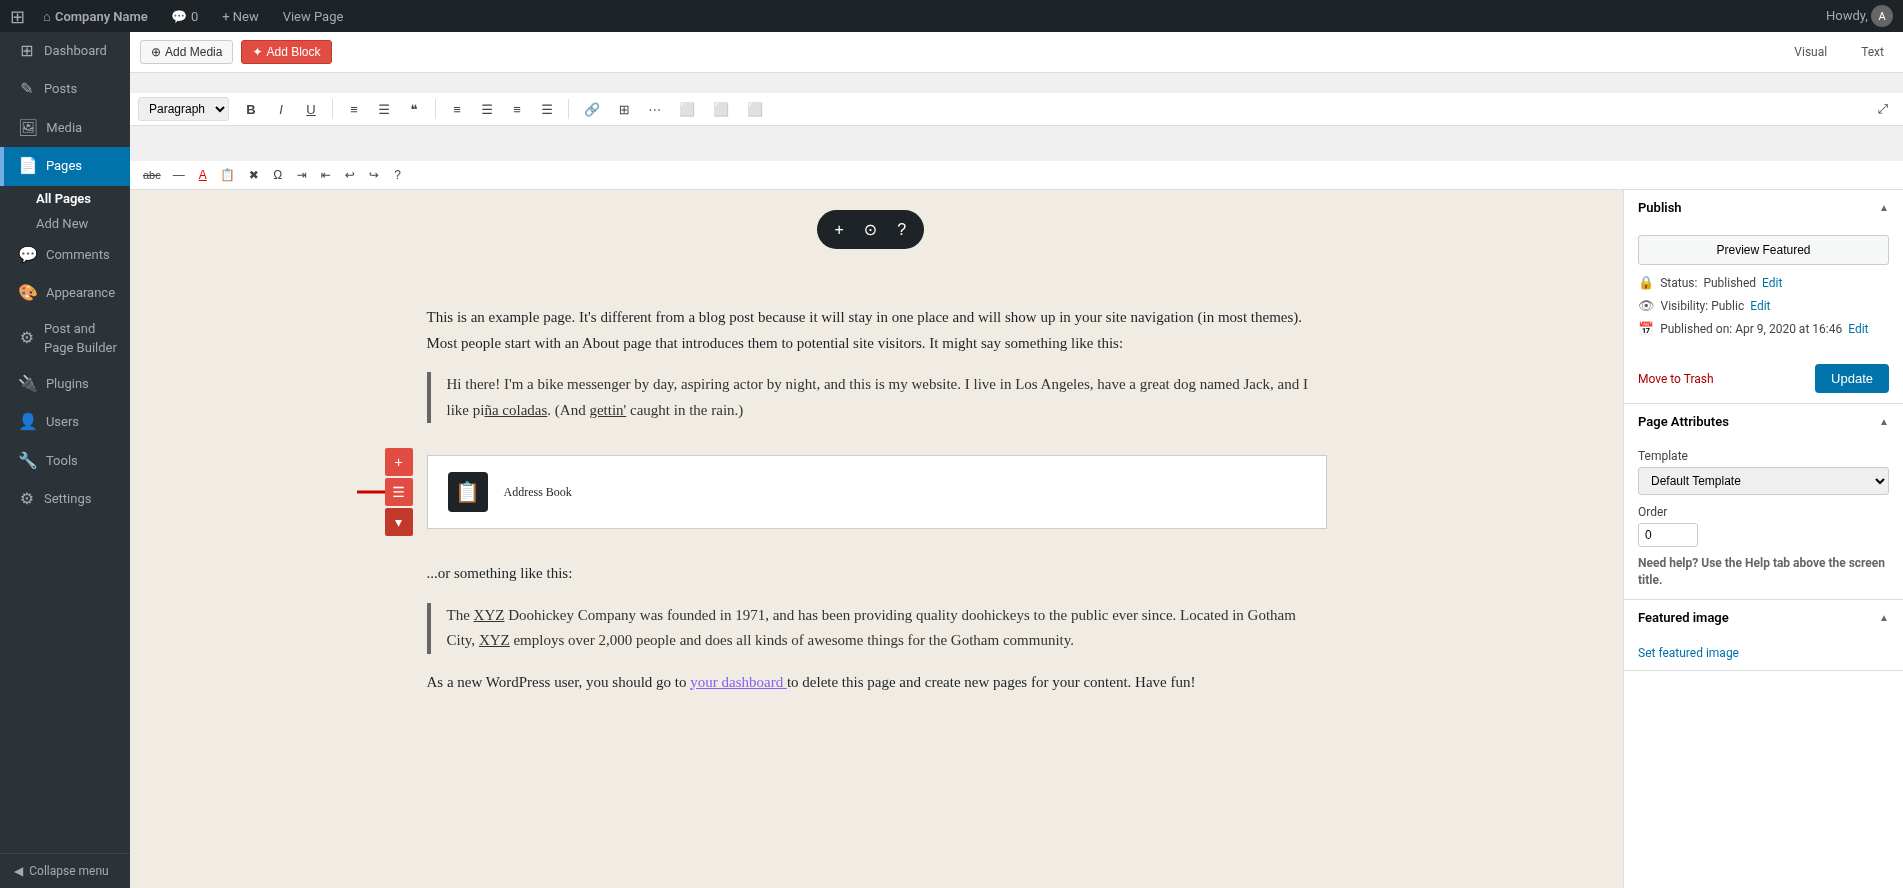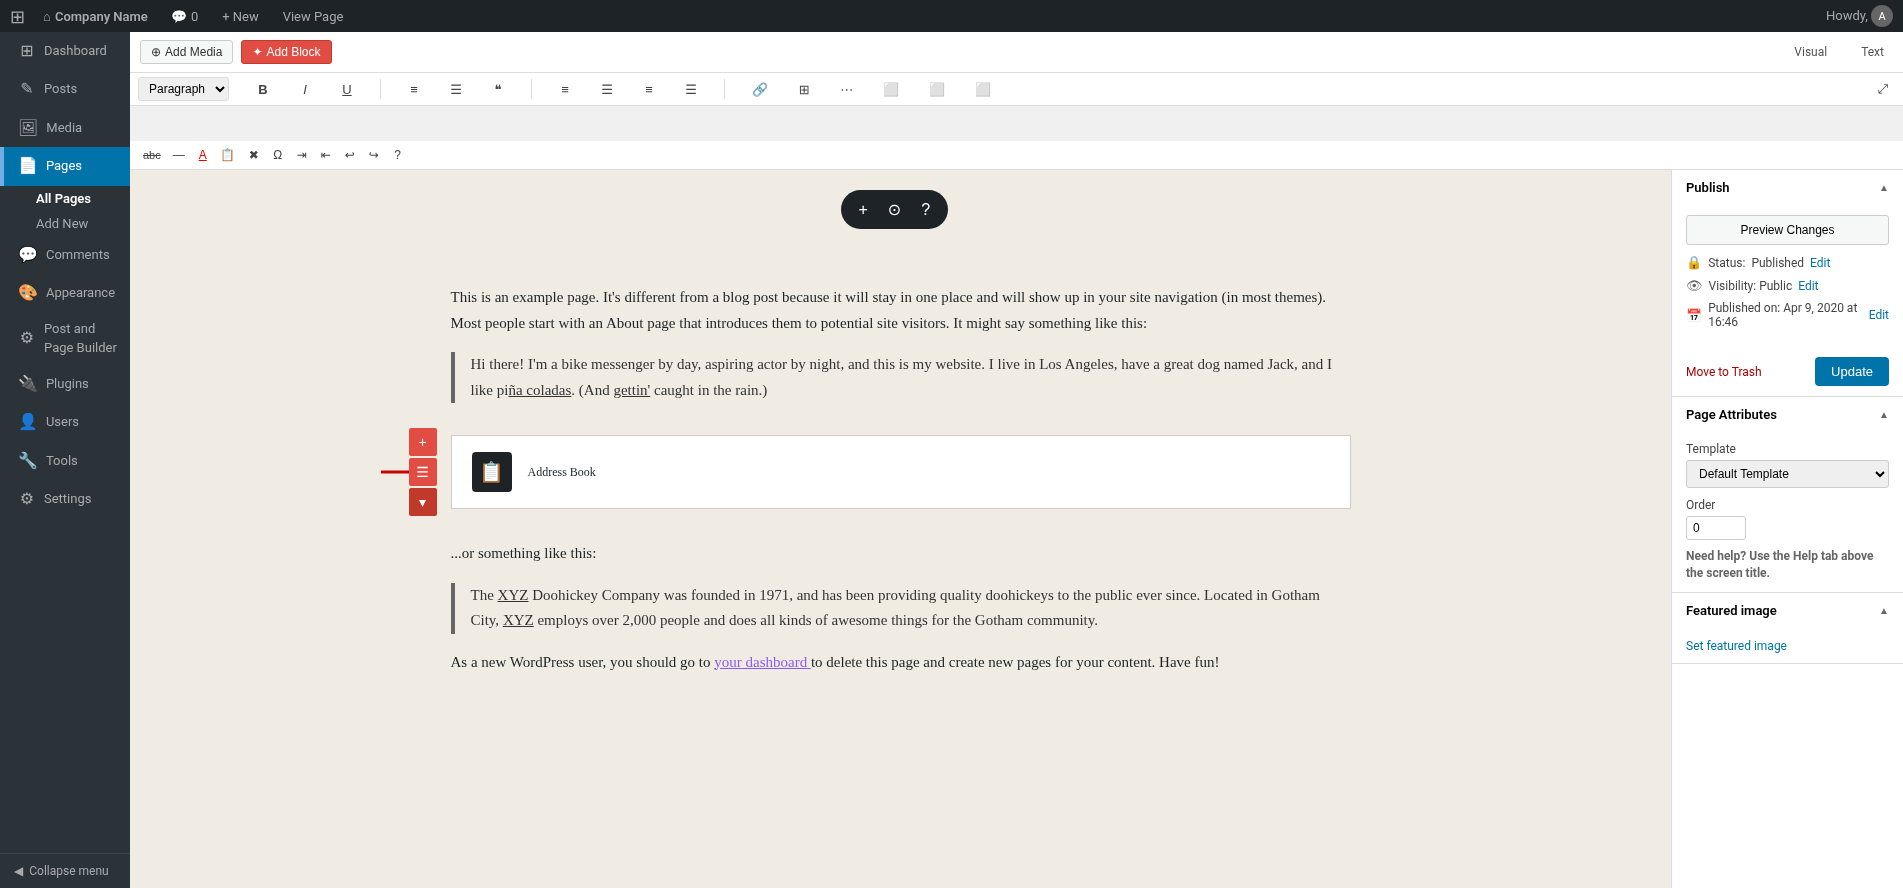--- a/index.html
+++ b/index.html
@@ -124,23 +124,24 @@
       border-radius: 3px;
     }
 
     
     #format-toolbar {
       background: #fff;
       border-bottom: 1px solid #ddd;
       padding: 4px 8px;
       display: flex;
       align-items: center;
-      gap: 18px;
+      gap: 6px;
       flex-shrink: 0;
       flex-wrap: wrap;
+      margin-top: 20px;
     }
     .format-select {
       border: 1px solid #ddd;
       padding: 3px 6px;
       font-size: 12px;
       border-radius: 3px;
       margin-right: 4px;
     }
     .fmt-btn {
       background: none;
@@ -280,21 +281,21 @@
       display: flex;
       align-items: center;
       justify-content: center;
       font-size: 14px;
       border-radius: 2px;
     }
     .block-ctrl-btn.active { background: #c0392b; }
 
     
     #right-panel {
-      width: 232px;
+      width: 280px;
       background: #fff;
       border-left: 1px solid #ddd;
       overflow-y: auto;
       flex-shrink: 0;
       display: flex;
       flex-direction: column;
     }
 
     
     .panel-section {
@@ -595,21 +596,21 @@
       </div>
 
       <div id="right-panel">
 
         <div class="panel-section">
           <div class="panel-section-header">
             <span>Publish</span>
             <span class="toggle-icon">▲</span>
           </div>
           <div class="panel-section-body">
-            <button class="preview-changes-btn">Preview Changes</button>
+            <button class="preview-changes-btn">Preview Featured</button>
 
             <div class="publish-meta-row">
               <span class="publish-meta-icon">🔒</span>
               <span>Status:</span>
               <span>Published</span>
               <a class="publish-link">Edit</a>
             </div>
 
             <div class="publish-meta-row">
               <span class="publish-meta-icon">👁</span>

